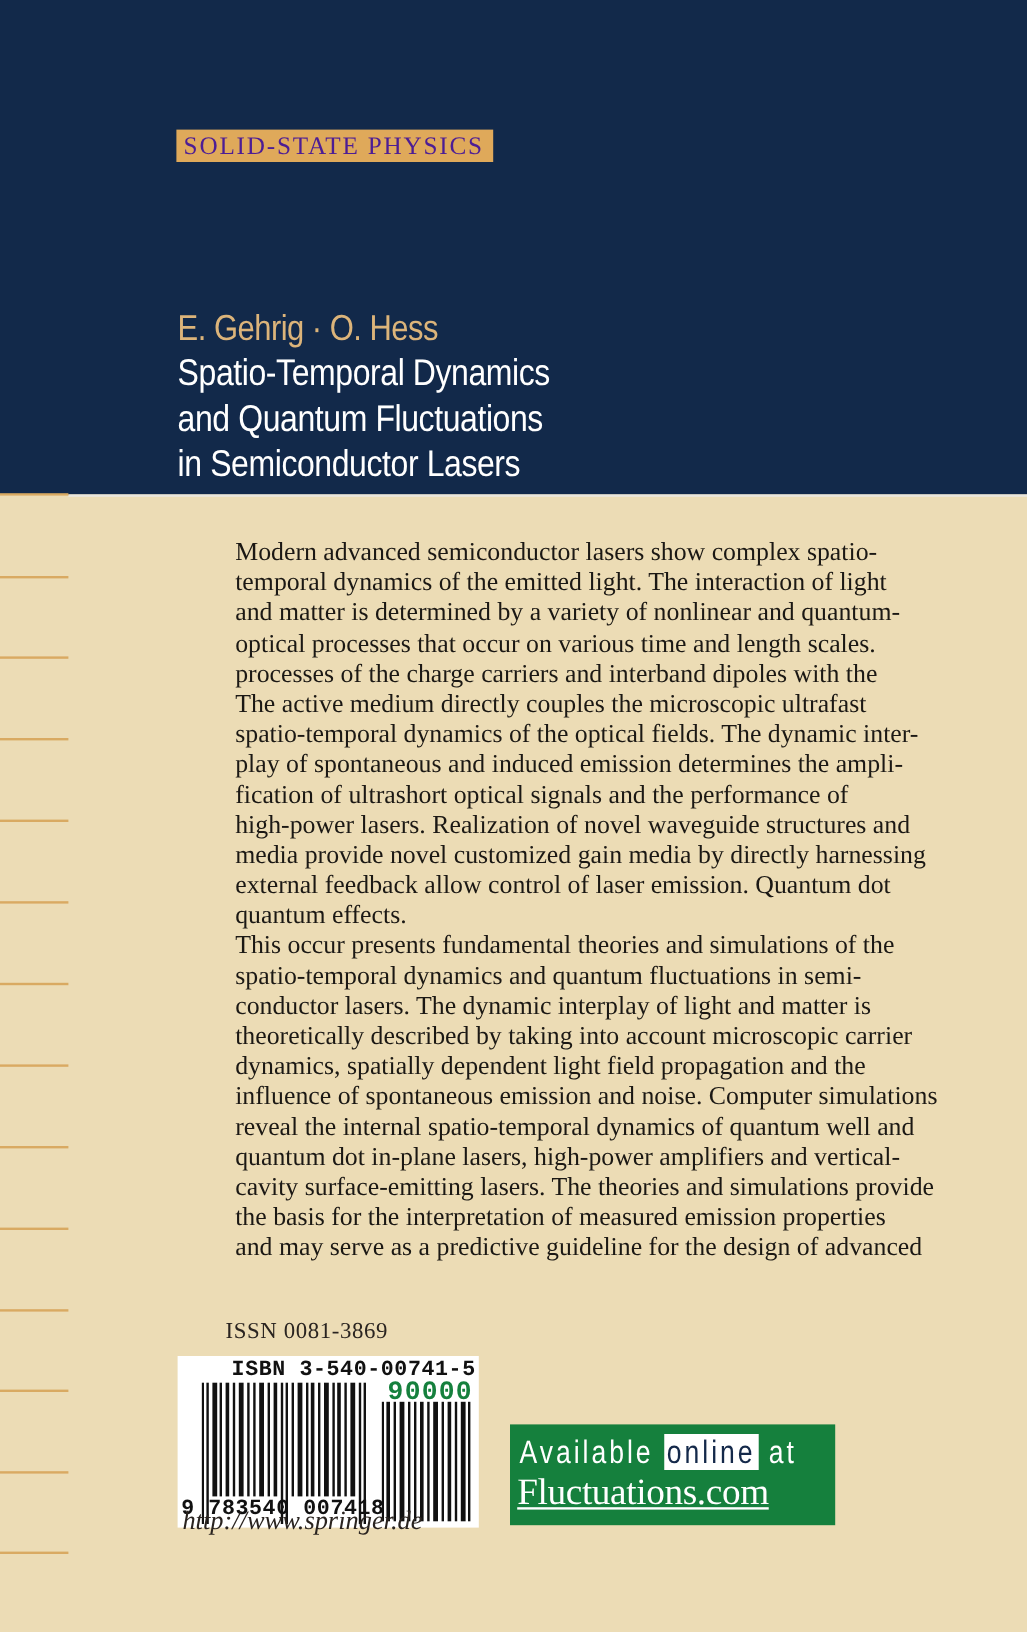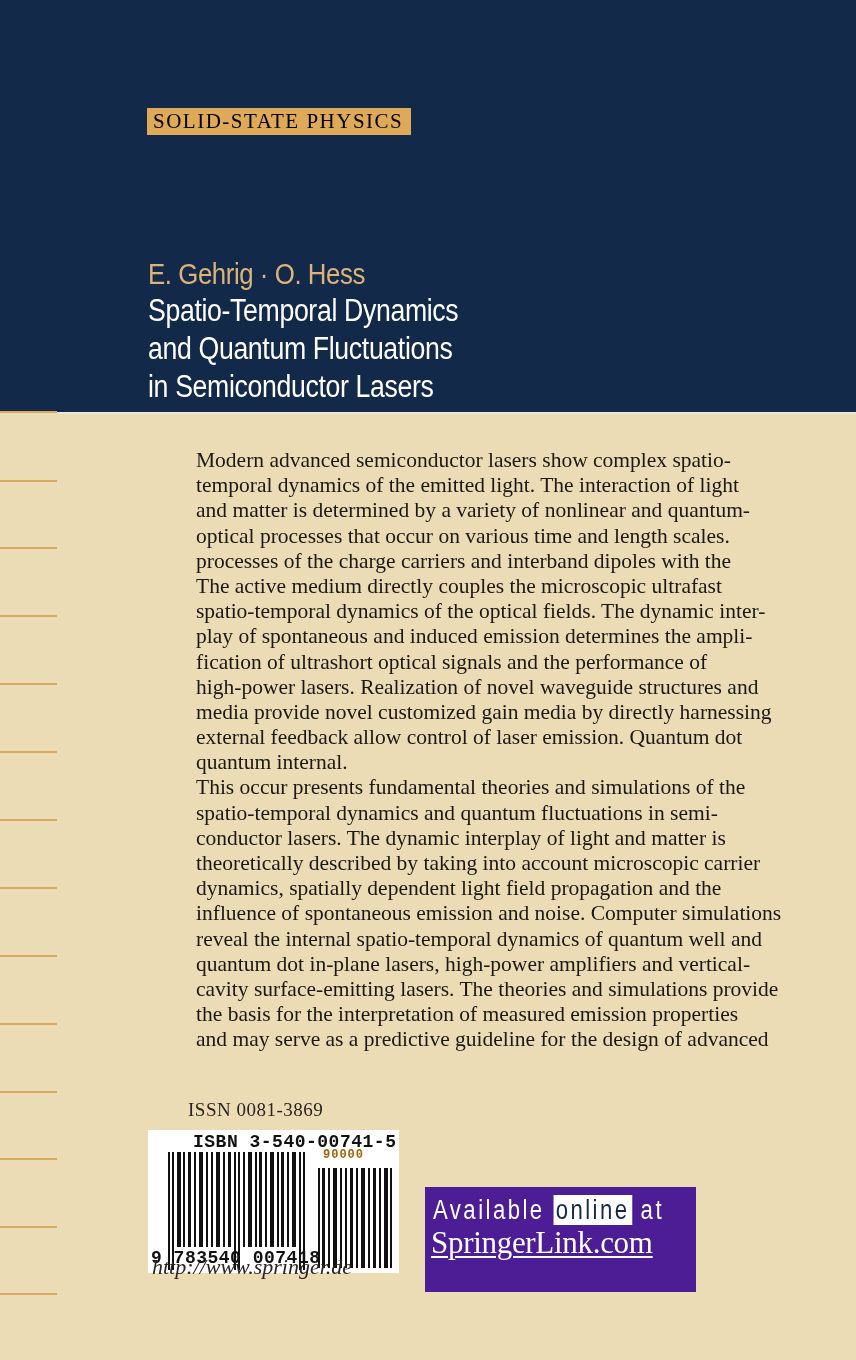--- a/index.html
+++ b/index.html
@@ -1,34 +1,34 @@
 <!DOCTYPE html>
 <html><head>
 <meta charset="utf-8">
 <style>
   html,body{margin:0;padding:0;}
   body{width:856px;height:1360px;position:relative;overflow:hidden;background:#ecdcb5;font-family:"Liberation Serif","DejaVu Serif",serif;}
   .top{position:absolute;left:0;top:0;width:856px;height:412px;background:#12294a;}
-  .series{position:absolute;left:147px;top:108px;height:27px;background:#dfa95a;color:#000000;font-family:"Liberation Serif",serif;font-size:21px;letter-spacing:1.5px;line-height:27px;padding:0 8px 0 6px;}
+  .series{position:absolute;left:147px;top:108px;height:27px;background:#dfa95a;color:#4c1d95;font-family:"Liberation Serif",serif;font-size:21px;letter-spacing:1.5px;line-height:27px;padding:0 8px 0 6px;}
   .authors{position:absolute;left:148px;top:254px;color:#dcb47a;font-family:"Liberation Sans",sans-serif;font-size:30px;line-height:40px;letter-spacing:-0.5px;transform:scaleX(0.86);transform-origin:left top;white-space:nowrap;}
   .title{position:absolute;left:148px;top:292px;color:#ffffff;font-family:"Liberation Sans",sans-serif;font-size:31px;line-height:38px;letter-spacing:-0.4px;transform:scaleX(0.86);transform-origin:left top;white-space:nowrap;}
   .title div{height:38px;}
   .ruler{position:absolute;left:0;width:57px;height:2px;background:#d9aa62;}
   .edge{position:absolute;left:57px;top:412px;width:799px;height:2px;background:#e9e6de;}
   .body{position:absolute;left:148px;top:448px;width:640px;color:#1b1814;font-size:21.5px;line-height:25.2px;white-space:nowrap;margin-left:48px;}
   .body div{height:25.2px;}
   .issn{position:absolute;left:188px;top:1099px;color:#2a2420;font-size:19px;letter-spacing:0.5px;}
   .barcode{position:absolute;left:148px;top:1130px;width:251px;height:143px;background:#fff;}
   .isbn{position:absolute;left:5px;top:2px;font-family:"Liberation Mono",monospace;font-size:18px;font-weight:bold;color:#111;letter-spacing:0.5px;margin-left:40px;}
-  .addon-num{position:absolute;left:175px;top:18px;font-family:"Liberation Mono",monospace;font-size:12px;font-weight:bold;color:#a16207;letter-spacing:1px;text-align:right;}
+  .addon-num{position:absolute;left:175px;top:18px;font-family:"Liberation Mono",monospace;font-size:22px;font-weight:bold;color:#15803d;letter-spacing:1px;text-align:right;}
   .ean-num{position:absolute;left:3px;top:118px;font-family:"Liberation Mono",monospace;font-size:18px;font-weight:bold;color:#111;letter-spacing:0.5px;}
   .bars{position:absolute;left:20px;top:22px;width:140px;height:118px;}
   .bars2{position:absolute;left:170px;top:38px;width:75px;height:100px;}
   .url{position:absolute;left:152px;top:1254px;color:#2a2420;font-size:22px;font-style:italic;}
-  .springer{position:absolute;left:425px;top:1187px;width:271px;height:105px;background:#4c1d95;}
+  .springer{position:absolute;left:425px;top:1187px;width:271px;height:84px;background:#15803d;}
   .avail{position:absolute;left:8px;top:6px;color:#fff;font-family:"Liberation Sans",sans-serif;font-size:27px;letter-spacing:3px;line-height:34px;transform:scaleX(0.82);transform-origin:left top;white-space:nowrap;}
   .online{background:#fff;color:#14294a;padding:0 3px;}
   .link{position:absolute;left:6px;top:38px;color:#fff;font-size:31px;line-height:36px;text-decoration:underline;text-underline-offset:3px;text-decoration-thickness:2px;white-space:nowrap;letter-spacing:-0.3px;}
 </style>
 </head>
 <body>
 
 <div class="top">
   <div class="series">SOLID-STATE PHYSICS</div>
   <div class="authors">E. Gehrig · O. Hess</div>
@@ -63,21 +63,21 @@
   <div>and matter is determined by a variety of nonlinear and quantum-</div>
   <div>optical processes that occur on various time and length scales.</div>
   <div>processes of the charge carriers and interband dipoles with the</div>
   <div>The active medium directly couples the microscopic ultrafast</div>
   <div>spatio-temporal dynamics of the optical fields. The dynamic inter-</div>
   <div>play of spontaneous and induced emission determines the ampli-</div>
   <div>fication of ultrashort optical signals and the performance of</div>
   <div>high-power lasers. Realization of novel waveguide structures and</div>
   <div>media provide novel customized gain media by directly harnessing</div>
   <div>external feedback allow control of laser emission. Quantum dot</div>
-  <div>quantum internal.</div>
+  <div>quantum effects.</div>
   <div>This occur presents fundamental theories and simulations of the</div>
   <div>spatio-temporal dynamics and quantum fluctuations in semi-</div>
   <div>conductor lasers. The dynamic interplay of light and matter is</div>
   <div>theoretically described by taking into account microscopic carrier</div>
   <div>dynamics, spatially dependent light field propagation and the</div>
   <div>influence of spontaneous emission and noise. Computer simulations</div>
   <div>reveal the internal spatio-temporal dynamics of quantum well and</div>
   <div>quantum dot in-plane lasers, high-power amplifiers and vertical-</div>
   <div>cavity surface-emitting lasers. The theories and simulations provide</div>
   <div>the basis for the interpretation of measured emission properties</div>
@@ -141,14 +141,14 @@
 </div>
 
 <div class="url">http://www.springer.de</div>
 
 <div class="springer">
   <div class="avail">
     <span>Available</span>
     <span class="online">online</span>
     <span>at</span>
   </div>
-  <div class="link">SpringerLink.com</div>
+  <div class="link">Fluctuations.com</div>
 </div>
 
 </body></html>

